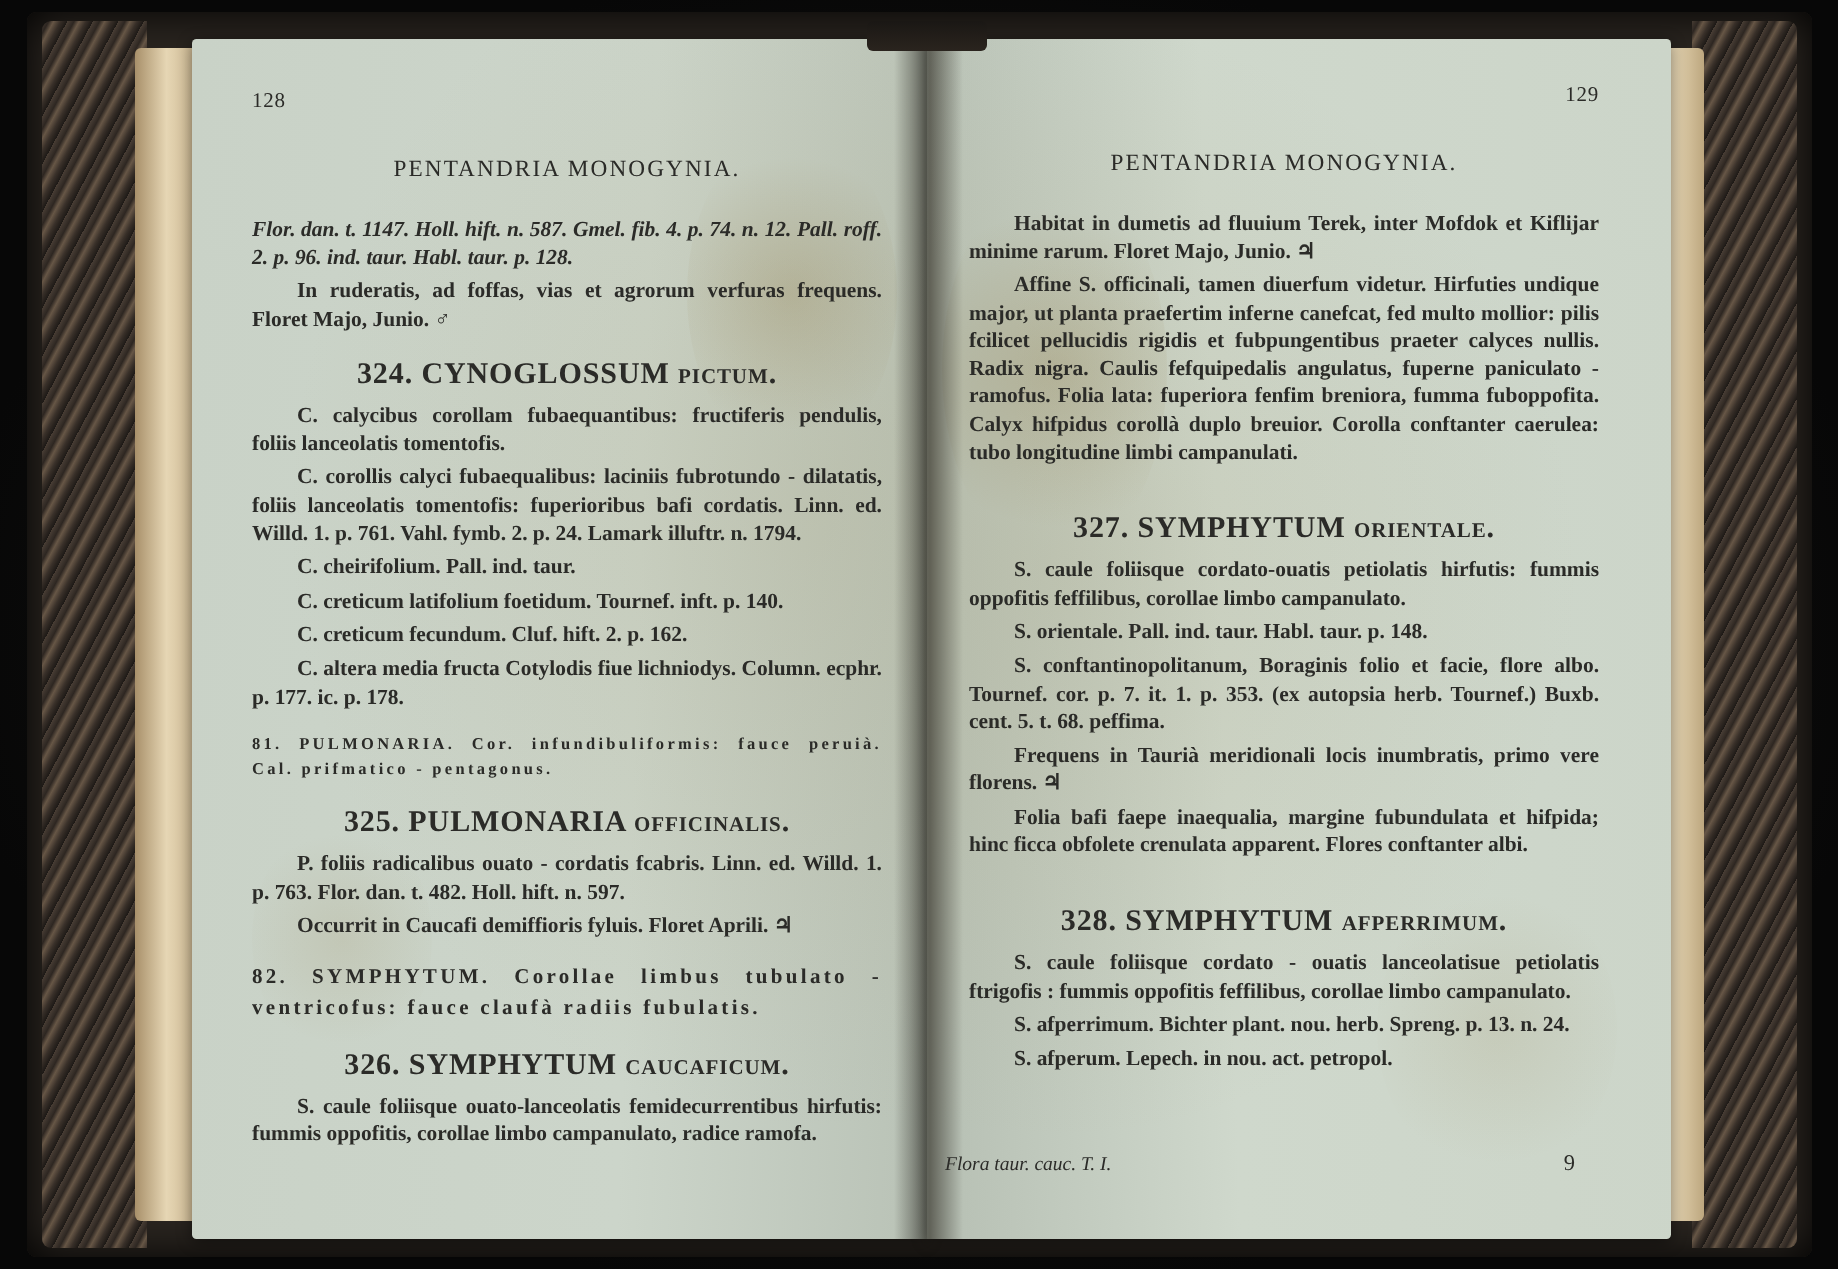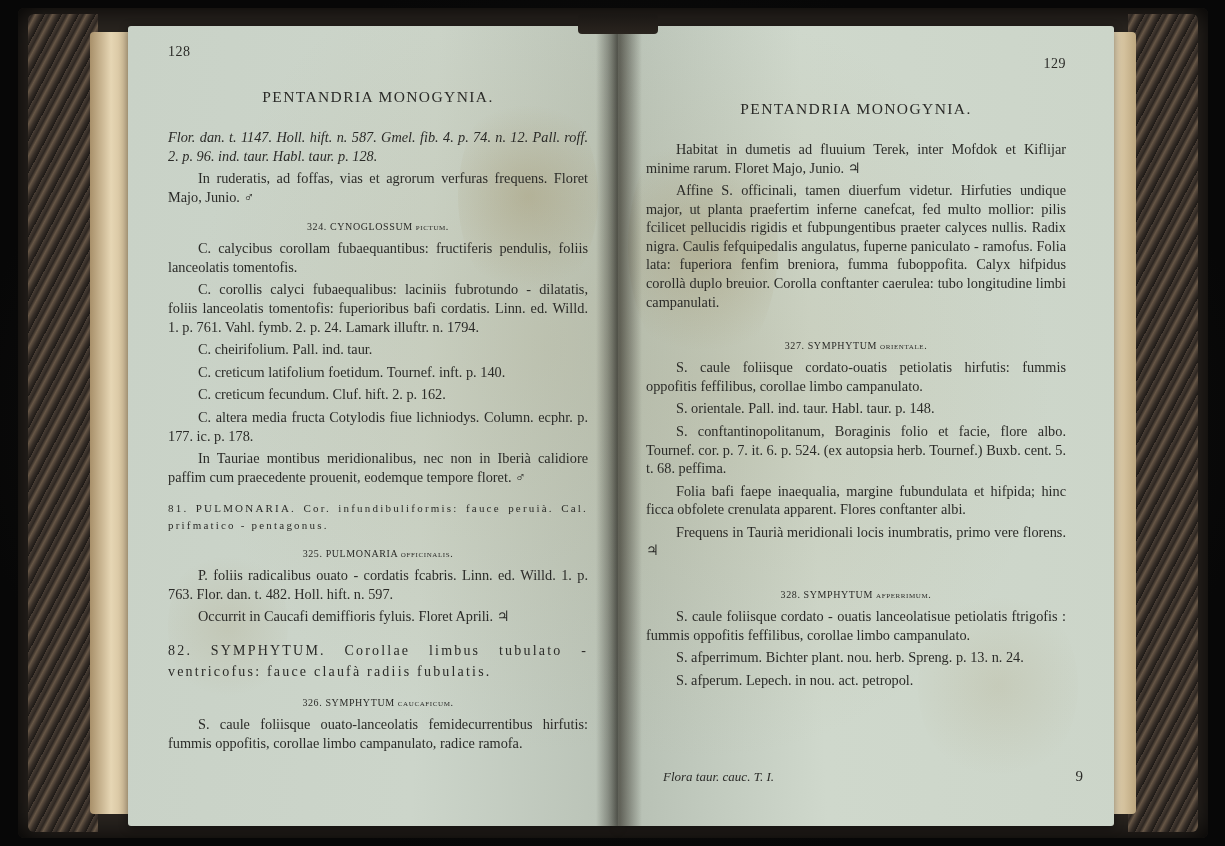--- a/index.html
+++ b/index.html
@@ -52,39 +52,39 @@
   .gutter{position:absolute;left:578px;top:18px;width:46px;height:800px;
           background:linear-gradient(90deg,rgba(0,0,0,0) 0%,rgba(30,28,22,.55) 45%,rgba(40,36,28,.6) 52%,rgba(0,0,0,0) 100%);
           pointer-events:none;}
 
   
   .stain{position:absolute;border-radius:50%;pointer-events:none;
          background:radial-gradient(circle, rgba(150,130,80,.30), rgba(150,130,80,0) 70%);}
 
   
   .col{position:absolute;color:#2b2b28;}
-  .col.left{left:150px;top:36px;width:420px;}
+  .col.left{left:150px;top:52px;width:420px;}
   .col.right{left:628px;top:48px;width:420px;}
 
   .runhead{display:flex;align-items:baseline;justify-content:center;position:relative;
            font-size:15.5px;letter-spacing:1.4px;margin-bottom:22px;}
   .runhead .t{font-variant:small-caps;margin-top:44px;}
   .folio{position:absolute;font-size:14px;letter-spacing:.5px;}
   .folio.l{left:0;}
   .folio.r{right:0;}
 
   p{margin:0 0 4px 0;font-size:14.3px;line-height:1.30;text-align:justify;
-    text-justify:inter-word;}
+    text-justify:inter-word;font-weight:bold;}
   .ind{text-indent:30px;}
   .i{font-style:italic;}
   .sc{font-variant:small-caps;letter-spacing:.6px;}
   .sp{letter-spacing:2.2px;}
-  .num{margin-top:14px;margin-bottom:6px;text-align:center;font-size:10px;}
+  .num{margin-top:14px;margin-bottom:6px;text-align:center;font-size:20px;}
   .spacer{height:10px;}
-  .footline{position:absolute;left:645px;top:760px;width:420px;
+  .footline{position:absolute;left:612px;top:760px;width:420px;
             display:flex;justify-content:space-between;align-items:baseline;
             font-size:13px;font-style:italic;color:#2b2b28;gap:28px;}
   .footline .pg{font-style:normal;font-size:15px;}
   .spine-top{position:absolute;left:560px;top:6px;width:80px;height:20px;
              background:linear-gradient(180deg,#1a1714,#2a241e);border-radius:4px;}
 </style>
 </head>
 <body>
 
 <div id="stage">
@@ -118,21 +118,20 @@
       <p class="i">Flor. dan. t. 1147. Holl. hift. n. 587. Gmel. fib. 4. p. 74. n. 12. Pall. roff. 2. p. 96. ind. taur. Habl. taur. p. 128.</p>
       <p class="ind">In ruderatis, ad foffas, vias et agrorum verfuras frequens. Floret Majo, Junio.  ♂</p>
 
       <p class="num sc">324.  CYNOGLOSSUM pictum.</p>
       <p class="ind">C. calycibus corollam fubaequantibus: fructiferis pendulis, foliis lanceolatis tomentofis.</p>
       <p class="ind">C. corollis calyci fubaequalibus: laciniis fubrotundo - dilatatis, foliis lanceolatis tomentofis: fuperioribus bafi cordatis. Linn. ed. Willd. 1. p. 761.  Vahl. fymb. 2. p. 24.  Lamark illuftr. n. 1794.</p>
       <p class="ind">C. cheirifolium.  Pall. ind. taur.</p>
       <p class="ind">C. creticum latifolium foetidum.  Tournef. inft. p. 140.</p>
       <p class="ind">C. creticum fecundum.  Cluf. hift. 2. p. 162.</p>
       <p class="ind">C. altera media fructa Cotylodis fiue lichniodys.  Column. ecphr. p. 177. ic. p. 178.</p>
-      <p class="ind">In Tauriae montibus meridionalibus, nec non in Iberià calidiore paffim cum praecedente prouenit, eodemque tempore floret.  ♂</p>
 
       <div class="spacer"></div>
       <p class="sp" style="font-size:11px;line-height:1.5;">81. PULMONARIA.  Cor. infundibuliformis: fauce peruià.  Cal. prifmatico - pentagonus.</p>
 
       <p class="num sc">325. PULMONARIA officinalis.</p>
       <p class="ind">P. foliis radicalibus  ouato - cordatis  fcabris.  Linn. ed. Willd. 1. p. 763. Flor. dan. t. 482. Holl. hift. n. 597.</p>
       <p class="ind">Occurrit in Caucafi demiffioris fyluis. Floret Aprili.  ♃</p>
 
       <div class="spacer"></div>
       <p class="sp" style="font-size:14px;line-height:1.5;">82. SYMPHYTUM.  Corollae limbus tubulato - ventricofus: fauce claufà radiis fubulatis.</p>
@@ -147,23 +146,23 @@
         <span class="folio r">129</span>
       </div>
 
       <p class="ind">Habitat in dumetis  ad fluuium Terek,  inter Mofdok et Kiflijar minime rarum. Floret Majo, Junio.  ♃</p>
       <p class="ind">Affine S. officinali, tamen diuerfum videtur. Hirfuties undique major, ut planta praefertim inferne canefcat,  fed multo mollior: pilis fcilicet pellucidis rigidis et fubpungentibus praeter calyces nullis. Radix nigra. Caulis fefquipedalis angulatus, fuperne  paniculato - ramofus.  Folia lata:  fuperiora fenfim breniora, fumma fuboppofita. Calyx hifpidus corollà duplo breuior. Corolla conftanter caerulea: tubo longitudine limbi campanulati.</p>
 
       <div class="spacer"></div>
       <p class="num sc">327.  SYMPHYTUM orientale.</p>
       <p class="ind">S. caule foliisque cordato-ouatis petiolatis hirfutis:  fummis oppofitis feffilibus, corollae limbo campanulato.</p>
       <p class="ind">S. orientale.  Pall. ind. taur.  Habl. taur. p. 148.</p>
-      <p class="ind">S. conftantinopolitanum, Boraginis folio et facie, flore albo. Tournef. cor. p. 7. it. 6. p. 524. (ex autopsia herb. Tournef.) Buxb. cent. 5. t. 68. peffima.</p>
+      <p class="ind">S. conftantinopolitanum, Boraginis folio et facie, flore albo. Tournef. cor. p. 7. it. 1. p. 353. (ex autopsia herb. Tournef.) Buxb. cent. 5. t. 68. peffima.</p>
+      <p class="ind">Frequens in Taurià meridionali locis inumbratis,  primo vere florens.  ♃</p>
       <p class="ind">Folia bafi faepe inaequalia,  margine fubundulata et hifpida; hinc ficca obfolete  crenulata apparent. Flores conftanter albi.</p>
-      <p class="ind">Frequens in Taurià meridionali locis inumbratis,  primo vere florens.  ♃</p>
 
       <div class="spacer"></div>
       <p class="num sc">328. SYMPHYTUM afperrimum.</p>
       <p class="ind">S. caule foliisque cordato - ouatis lanceolatisue petiolatis ftrigofis : fummis oppofitis feffilibus,  corollae limbo campanulato.</p>
       <p class="ind">S. afperrimum. Bichter plant. nou. herb. Spreng. p. 13. n. 24.</p>
       <p class="ind">S. afperum.  Lepech. in nou. act. petropol.</p>
     </div>
 
     <div class="footline">
       <span>Flora taur. cauc. T. I.</span>

